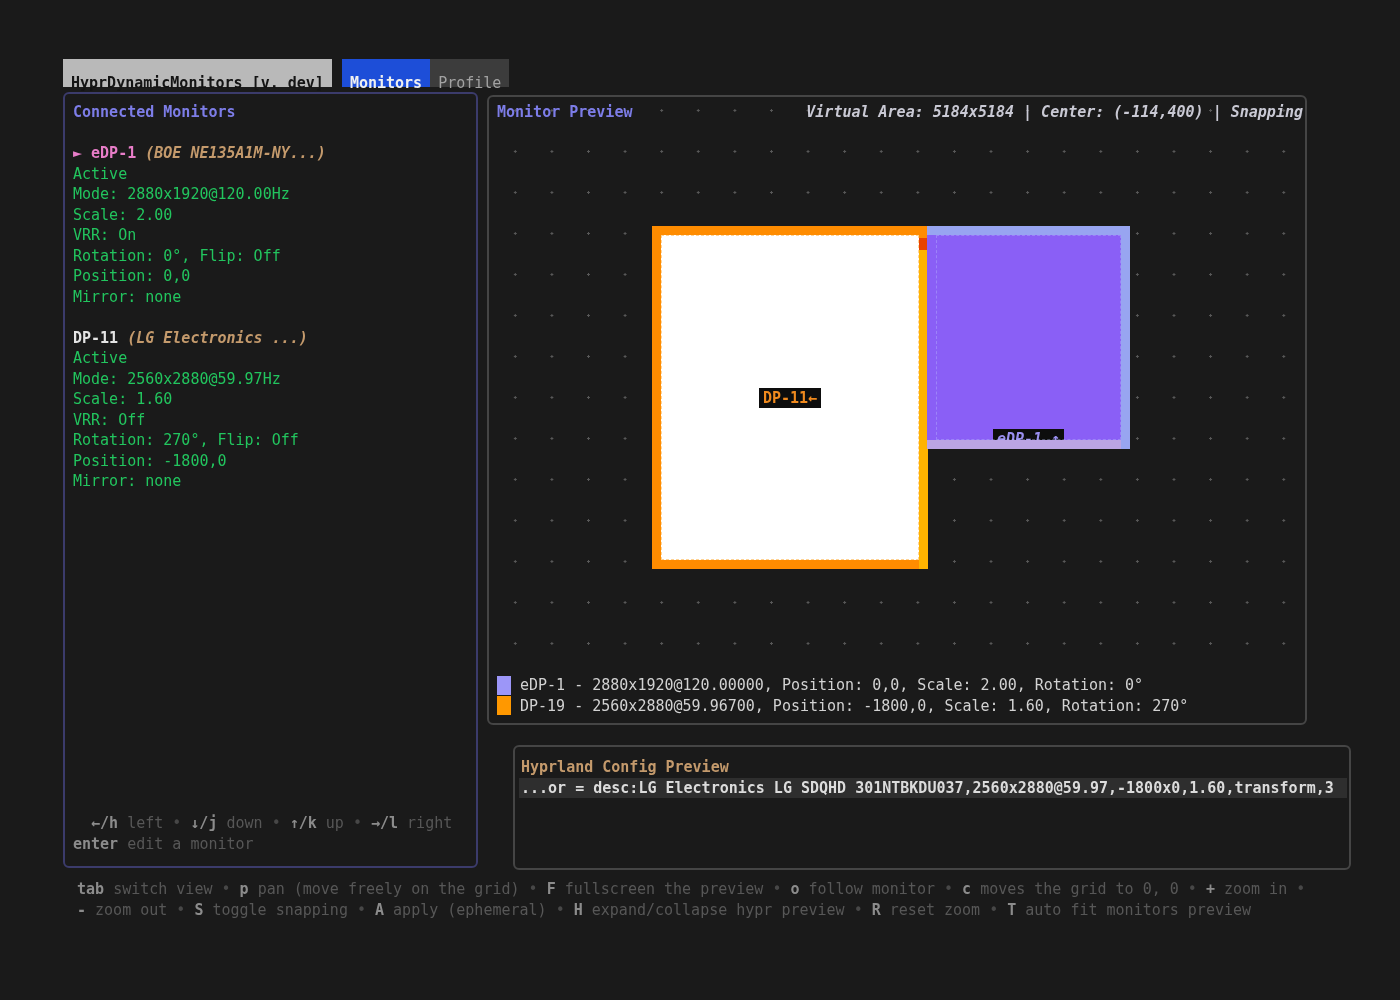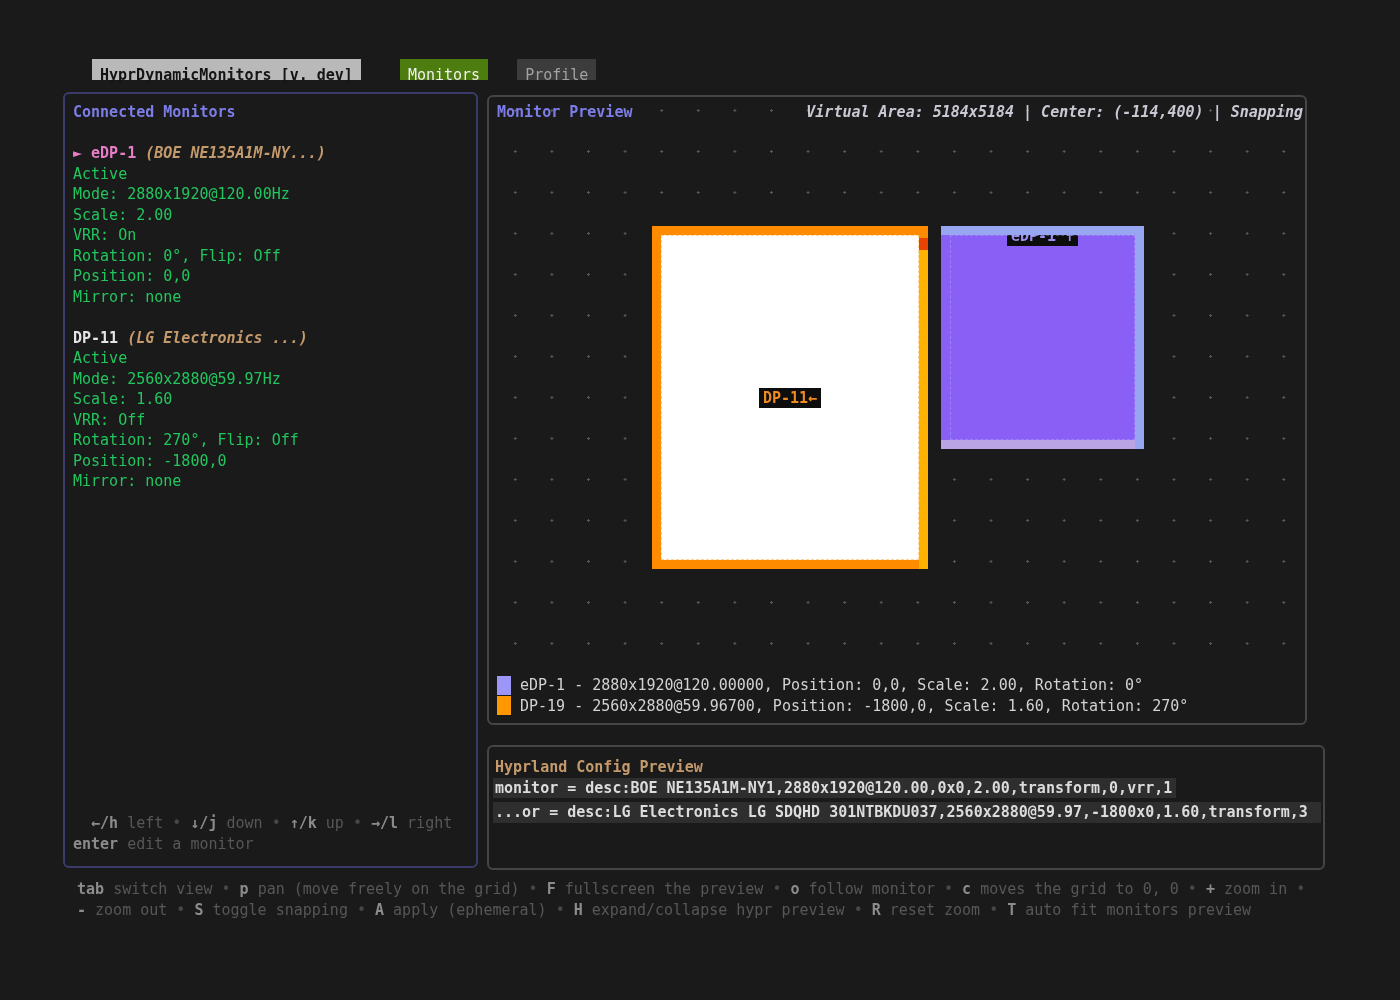--- a/index.html
+++ b/index.html
@@ -2,23 +2,23 @@
 <html><head>
 <meta charset="utf-8">
 <style>
   * { margin:0; padding:0; box-sizing:border-box; }
   html,body { width:1400px; height:1000px; background:#1A1A1A; overflow:hidden;
     font-family:"DejaVu Sans Mono", monospace; font-size:15px; }
   .app { position:relative; width:1400px; height:1000px; }
 
   
   .tabbar { position:absolute; left:63px; top:59px; height:21px; display:flex; align-items:stretch; }
-  .tab { padding:6px 8px; line-height:21px; white-space:nowrap;margin-left:29px; }
+  .tab { padding:14px 8px; line-height:21px; white-space:nowrap; }
   .tab-title { background:#B9B9B9; color:#141414; font-weight:bold; margin-right:10px; }
-  .tab-active { background:#4d7c0f; color:#F0F0F0; font-weight:normal; }
+  .tab-active { background:#1d4ed8; color:#F0F0F0; font-weight:bold; }
   .tab-inactive { background:#3C3C3C; color:#A2A2A2; }
 
   
   .left-panel { position:absolute; left:63px; top:92px; width:415px; height:776px;
     border:2px solid #3B3B6B; border-radius:6px; padding:8px 0 0 8px; }
   .panel-title { color:#7D7DE8; font-weight:bold; line-height:20.5px; }
   .blank { height:20.5px; }
   .mon-header { line-height:20.5px; white-space:nowrap; }
   .marker { color:#E87DC8; font-weight:bold; }
   .mon-name-sel { color:#E87DC8; font-weight:bold; }
@@ -43,39 +43,39 @@
   .preview-header .panel-title { flex:0 0 auto; margin-right:24px; }
   .preview-status { color:#C9C9D4; font-style:italic; font-weight:bold; overflow:hidden; }
 
   .mon-rect { position:absolute; }
   .rect-dp11 { left:163px; top:129px; width:276px; height:343px;
     background:#ffffff; border:9px solid #FF8C00;
     outline:1px dashed rgba(255,176,64,.55); outline-offset:-10px;
     display:flex; align-items:center; justify-content:center; }
   .snap-strip { position:absolute; right:-9px; top:14px; bottom:-9px; width:9px; background:#FFB300; }
   .snap-corner { position:absolute; right:-9px; top:3px; width:9px; height:12px; background:#E84300; }
-  .rect-edp1 { left:452px; top:129px; width:203px; height:223px; background:#8A5FF6;
+  .rect-edp1 { left:438px; top:129px; width:203px; height:223px; background:#8A5FF6;
     outline:1px dashed rgba(190,200,255,.35); outline-offset:-10px;
-    display:flex; align-items:flex-start; justify-content:center; }
+    display:flex; align-items:flex-end; justify-content:center;font-style:italic; }
   .edge-top { position:absolute; left:0; right:0; top:0; height:9px; background:#98A5F1; }
   .edge-right { position:absolute; right:0; top:0; bottom:0; width:9px; background:#98A5F1; }
   .edge-bottom { position:absolute; left:0; right:9px; bottom:0; height:9px; background:#BBA4E4; }
   .rect-label { background:#0D0D0D; padding:1px 4px; line-height:18px; font-weight:bold; white-space:pre; }
   .lbl-orange { color:#F08A1E; }
   .lbl-purple { color:#9A8FF0; }
 
   .legend { position:absolute; left:8px; right:2px; top:578px; }
   .legend-row { display:flex; align-items:center; height:20.5px; background:#1A1A1A; white-space:nowrap; }
   .swatch { width:14px; height:19px; margin-right:9px; flex:0 0 auto; }
   .sw-purple { background:#9C96F8; }
   .sw-orange { background:#FF9800; }
   .legend-text { color:#D2D2D2; }
 
   
-  .config-panel { position:absolute; left:487px; top:745px; width:838px; height:125px;
+  .config-panel { position:absolute; left:513px; top:745px; width:838px; height:125px;
     border:2px solid #454545; border-radius:6px; padding:10px 2px 0 4px; overflow:hidden; }
   .config-title { color:#C49A6C; font-weight:bold; line-height:20.5px; padding-left:2px; }
   .config-line { display:inline-block; background:#2E2E2E; color:#DCDCDC; font-weight:bold;
     line-height:20.5px; padding:0 4px 0 2px; white-space:pre; max-width:100%; overflow:hidden; }
   .config-line.full { display:block; }
 
   
   .help { position:absolute; left:77px; top:879px; right:40px; }
   .help-line { line-height:21px; white-space:nowrap; overflow:hidden; }
 </style>
@@ -150,21 +150,20 @@
       </div>
       <div class="legend-row">
         <span class="swatch sw-orange"></span>
         <span class="legend-text">DP-19 - 2560x2880@59.96700, Position: -1800,0, Scale: 1.60, Rotation: 270°</span>
       </div>
     </div>
   </div>
 
   <div class="config-panel">
     <div class="config-title">Hyprland Config Preview</div>
-    <div><span class="config-line">monitor = desc:BOE NE135A1M-NY1,2880x1920@120.00,0x0,2.00,transform,0,vrr,1</span></div>
     <div>
         <span class="config-line full">...or = desc:LG Electronics LG SDQHD 301NTBKDU037,2560x2880@59.97,-1800x0,1.60,transform,3</span>
       </div>
   </div>
 
   <div class="help">
     <div class="help-line"><span class="hk">tab</span> <span class="hd">switch view</span> <span class="hsep">•</span> <span class="hk">p</span> <span class="hd">pan (move freely on the grid)</span> <span class="hsep">•</span> <span class="hk">F</span> <span class="hd">fullscreen the preview</span> <span class="hsep">•</span> <span class="hk">o</span> <span class="hd">follow monitor</span> <span class="hsep">•</span> <span class="hk">c</span> <span class="hd">moves the grid to 0, 0</span> <span class="hsep">•</span> <span class="hk">+</span> <span class="hd">zoom in</span> <span class="hsep">•</span></div>
     <div class="help-line"><span class="hk">-</span> <span class="hd">zoom out</span> <span class="hsep">•</span> <span class="hk">S</span> <span class="hd">toggle snapping</span> <span class="hsep">•</span> <span class="hk">A</span> <span class="hd">apply (ephemeral)</span> <span class="hsep">•</span> <span class="hk">H</span> <span class="hd">expand/collapse hypr preview</span> <span class="hsep">•</span> <span class="hk">R</span> <span class="hd">reset zoom</span> <span class="hsep">•</span> <span class="hk">T</span> <span class="hd">auto fit monitors preview</span></div>
   </div>
 

